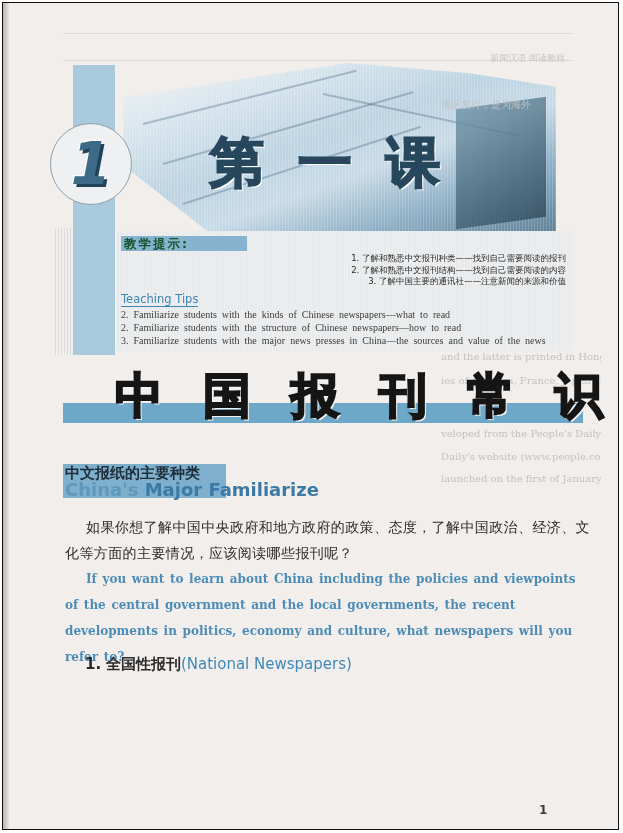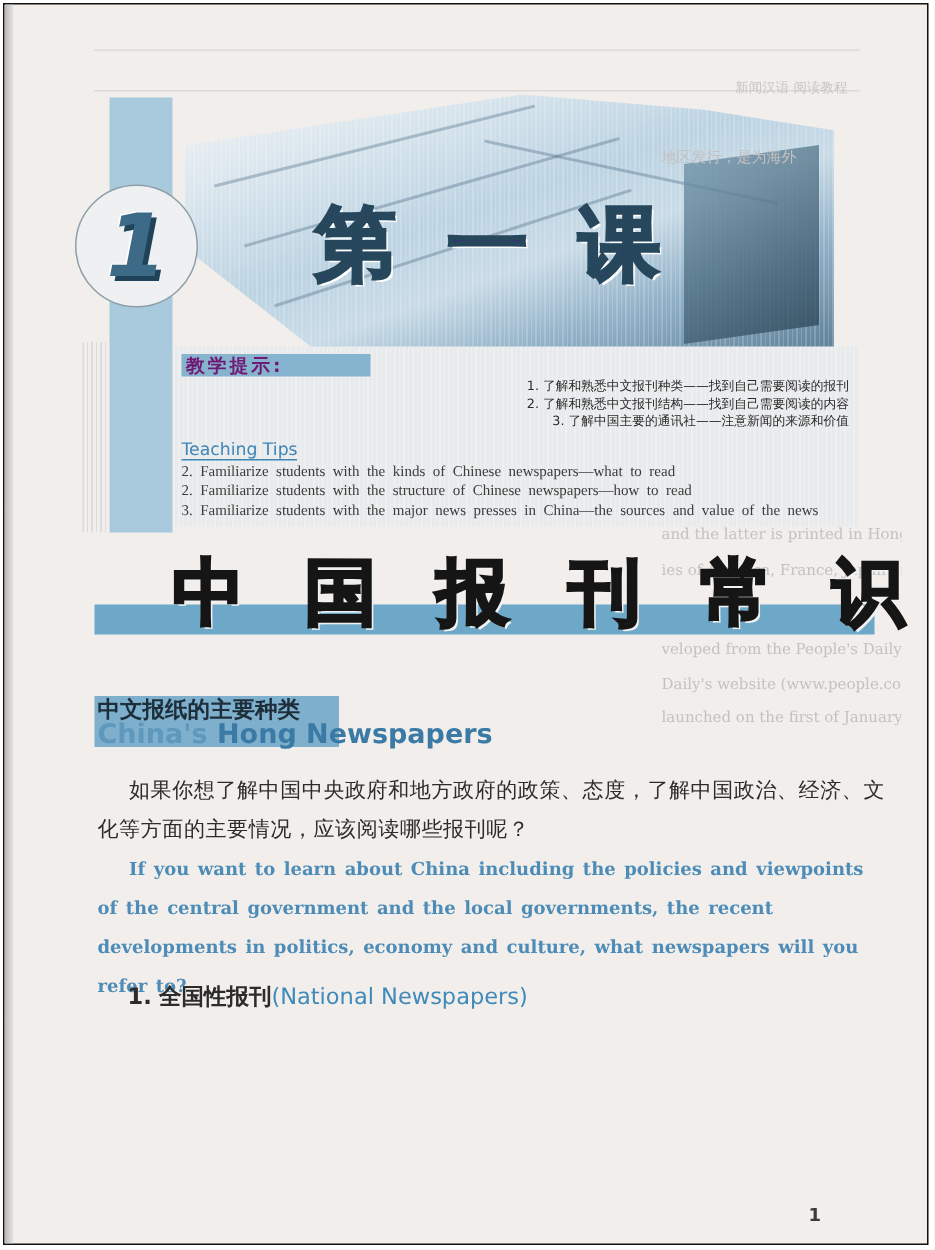--- a/index.html
+++ b/index.html
@@ -75,21 +75,21 @@
     }
     .tips {
       position: absolute; left: 113px; top: 228px; width: 445px;
       background: #e8eaec;
       padding: 2px 6px 4px 5px;
       background-image: repeating-linear-gradient(to right, rgba(255,255,255,0.25) 0 1px, transparent 1px 3px);
     }
     .tips-heading {
       display: inline-block; width: 120px;
       font-family: "DejaVu Sans", sans-serif; font-weight: bold;
-      font-size: 12.5px; letter-spacing: 2px; color: #701a75;
+      font-size: 12.5px; letter-spacing: 2px; color: #14532d;
       background: #86b3cd; padding: 0 3px; line-height: 15px;
     }
     .tips-zh li, .tips-en li {
       list-style: none; line-height: 11.5px; white-space: nowrap;
     }
     .tips-zh { margin: 1px 0 0 0; padding: 0; font-family: "DejaVu Sans", sans-serif; font-size: 8.5px; color: #2a2a2a; text-align: right; }
     .tips-en { margin: 1px 0 0 0; padding: 0; font-family: "Liberation Serif", serif; font-size: 10px; color: #3c3c3c; word-spacing: 2.5px; }
     .tips-en li { line-height: 13px; }
     .tips-sub {
       font-family: "DejaVu Sans", sans-serif; font-size: 11.5px; color: #3d86b6;
@@ -207,21 +207,21 @@
   <div class="ghost" style="top:372px;left:438px;">ies of America, France, Japan and other overseas</div>
   <div class="ghost" style="top:425px;left:438px;">veloped from the People's Daily Online, the People's</div>
   <div class="ghost" style="top:448px;left:438px;">Daily's website (www.people.com.cn) was</div>
   <div class="ghost" style="top:470px;left:438px;">launched on the first of January</div>
 
   <div class="section-band"></div>
   <div class="section-title">中国报刊常识</div>
 
   <div class="sub-band"></div>
   <div class="sub-zh">中文报纸的主要种类</div>
-  <div class="sub-en"><span class="hidden-part">China's</span> <span>Hong Newspapers</span></div>
+  <div class="sub-en"><span class="hidden-part">China's</span> <span>Major Familiarize</span></div>
 
   <p class="para para-zh">如果你想了解中国中央政府和地方政府的政策、态度，了解中国政治、经济、文化等方面的主要情况，应该阅读哪些报刊呢？</p>
   <p class="para para-en">If you want to learn about China including the policies and viewpoints of the central government and the local governments, the recent developments in politics, economy and culture, what newspapers will you refer to?</p>
 
   <div class="h2">
     <span class="num">1.</span>
     <span class="zh">全国性报刊</span><span class="en">(National Newspapers)</span>
   </div>
 
 

